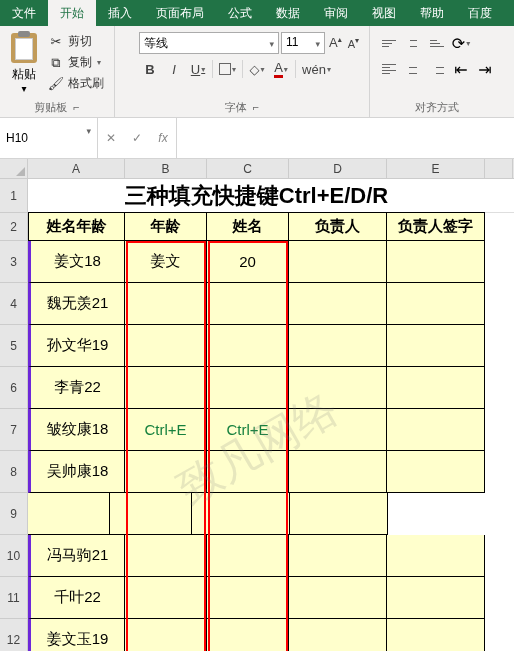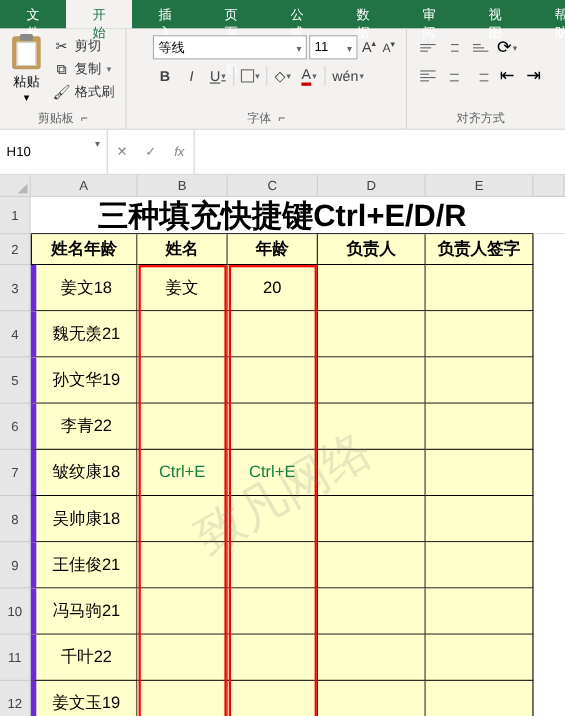--- a/index.html
+++ b/index.html
@@ -1,20 +1,20 @@
 <!DOCTYPE html>
 <html><head>
 <meta charset="utf-8">
 <style>
 * { box-sizing: border-box; margin: 0; padding: 0; font-family: "Microsoft YaHei", sans-serif; }
 body { background: #fff; width: 514px; height: 651px; overflow: hidden; position: relative; }
 
 
 .tabs { display: flex; background: #217346; height: 26px; font-size: 12px; }
-.tab { padding: 5px 24px; color: #fff; cursor: pointer; }
+.tab { padding: 5px 12px; color: #fff; cursor: pointer; }
 .tab.active { background: #f3f2f1; color: #217346; }
 
 
 .ribbon { background: #f3f2f1; border-bottom: 1px solid #d4d4d4; display: flex; height: 92px; }
 .group { border-right: 1px solid #d4d4d4; padding: 4px 8px 2px 8px; display: flex; flex-direction: column; }
 .group-content { flex: 1; display: flex; }
 .group-label { font-size: 11px; color: #666; text-align: center; padding-top: 2px; }
 
 .clipboard-left { display: flex; flex-direction: column; align-items: center; padding: 2px 6px 0 0; }
 .paste-icon { width: 32px; height: 32px; position: relative; }
@@ -60,30 +60,30 @@
 .corner::after { content: ""; position: absolute; right: 2px; bottom: 2px; border-left: 9px solid transparent; border-bottom: 9px solid #b7b7b7; }
 .colheads { position: absolute; left: 28px; top: 0; right: 0; height: 20px; display: flex; background: #e6e6e6; border-bottom: 1px solid #ccc; }
 .ch { border-right: 1px solid #ccc; font-size: 12px; color: #444; display: flex; align-items: center; justify-content: center; }
 .rowheads { position: absolute; left: 0; top: 20px; width: 28px; background: #e6e6e6; border-right: 1px solid #ccc; }
 .rh { height: 42px; border-bottom: 1px solid #ccc; font-size: 12px; color: #444; display: flex; align-items: center; justify-content: center; }
 .rh.first { height: 34px; }
 .rh.second { height: 28px; }
 
 .cells { position: absolute; left: 28px; top: 20px; right: 0; }
 .title-row { height: 34px; display: flex; }
-.title-cell { width: 457px; background: #fff; border-bottom: 1px solid #000; display: flex; align-items: center; justify-content: center; font-size: 28px; font-weight: bold; }
+.title-cell { width: 457px; background: #fff; border-bottom: 1px solid #000; display: flex; align-items: center; justify-content: center; font-size: 22px; font-weight: bold; }
 .extra { flex: 1; border-bottom: 1px solid #dedede; }
 
 .hdr-row { height: 28px; display: flex; border-radius: 12px; }
 .hdr { background: #ffffcc; border-right: 1px solid #000; border-bottom: 1px solid #000; display: flex; align-items: center; justify-content: center; font-size: 15px; font-weight: bold; }
 .hdr.first { border-left: 1px solid #000; }
 
 .data-row { height: 42px; display: flex; }
 .cell { background: #ffffcc; border-right: 1px solid #000; border-bottom: 1px solid #000; display: flex; align-items: center; justify-content: center; font-size: 15px; }
-.cell.first { border-left: 5px solid #6d28d9; text-align: center; }
+.cell.first { border-left: 3px solid #6d28d9; text-align: center; }
 .cell.red { color: #15803d; }
 
 .highlight-col { position: absolute; border: 2px solid #ff0000; pointer-events: none; }
 
 .watermark { position: absolute; font-size: 44px; color: rgba(120,120,120,0.18); transform: rotate(-30deg); pointer-events: none; }
 
 .cA { width: 97px; } .cB { width: 82px; } .cC { width: 82px; } .cD { width: 98px; } .cE { width: 98px; } .cF { width: 28px; }
 </style>
 </head>
 <body>
@@ -270,22 +270,22 @@
     <div class="rh" style="height:10px">13</div>
   </div>
 
   <div class="cells">
     <div class="title-row">
       <div class="title-cell">三种填充快捷键Ctrl+E/D/R</div>
       <div class="extra"></div>
     </div>
     <div class="hdr-row">
       <div class="hdr first cA">姓名年龄</div>
+      <div class="hdr cC">年龄</div>
       <div class="hdr cB">姓名</div>
-      <div class="hdr cC">年龄</div>
       <div class="hdr cD">负责人</div>
       <div class="hdr cE">负责人签字</div>
     </div>
     <div id="data-rows">
         <div class="data-row">
           <div class="cell first cA">姜文18</div>
           <div class="cell cB">姜文</div>
           <div class="cell cC">20</div>
           <div class="cell cD"></div>
           <div class="cell cE"></div>
@@ -319,21 +319,20 @@
           <div class="cell cE"></div>
         </div>
         <div class="data-row">
           <div class="cell first cA">吴帅康18</div>
           <div class="cell cB"></div>
           <div class="cell cC"></div>
           <div class="cell cD"></div>
           <div class="cell cE"></div>
         </div>
         <div class="data-row">
-          <div class="cell first cA">王佳俊21</div>
           <div class="cell cB"></div>
           <div class="cell cC"></div>
           <div class="cell cD"></div>
           <div class="cell cE"></div>
         </div>
         <div class="data-row">
           <div class="cell first cA">冯马驹21</div>
           <div class="cell cB"></div>
           <div class="cell cC"></div>
           <div class="cell cD"></div>

